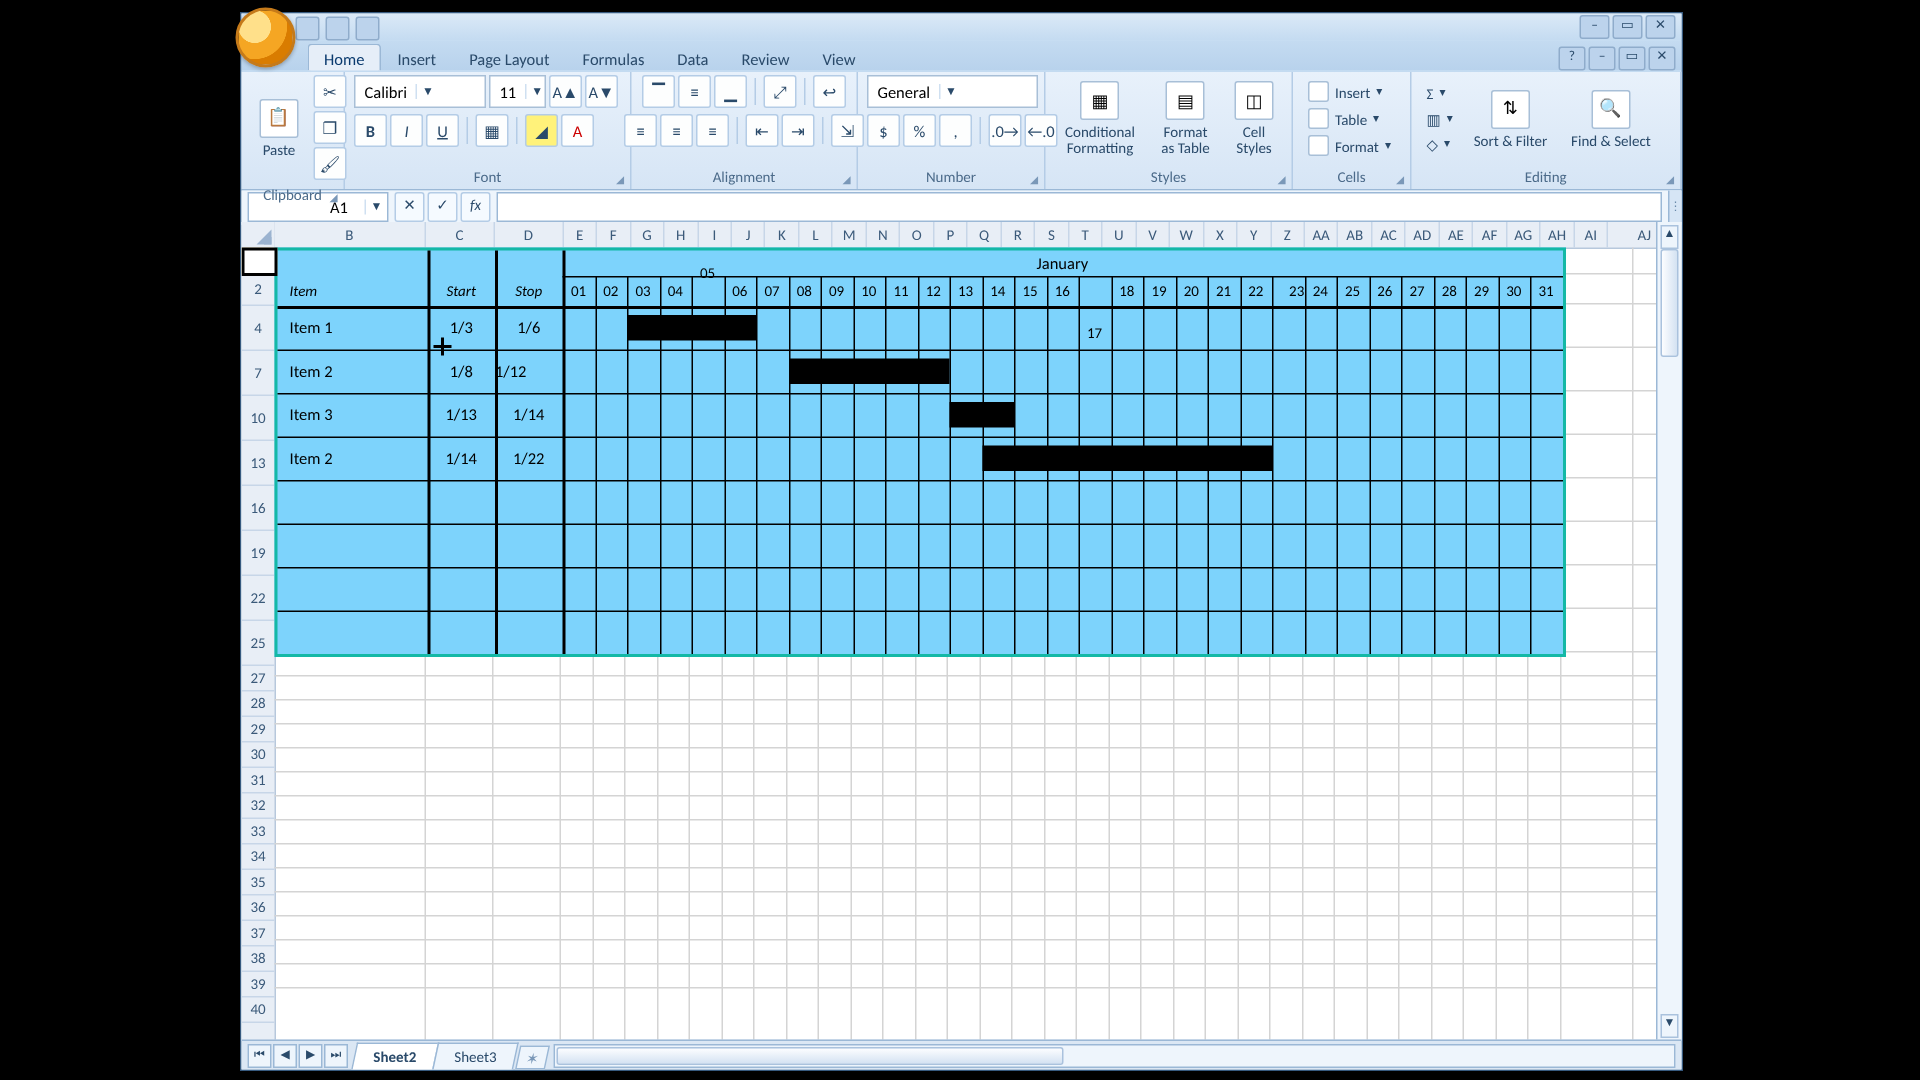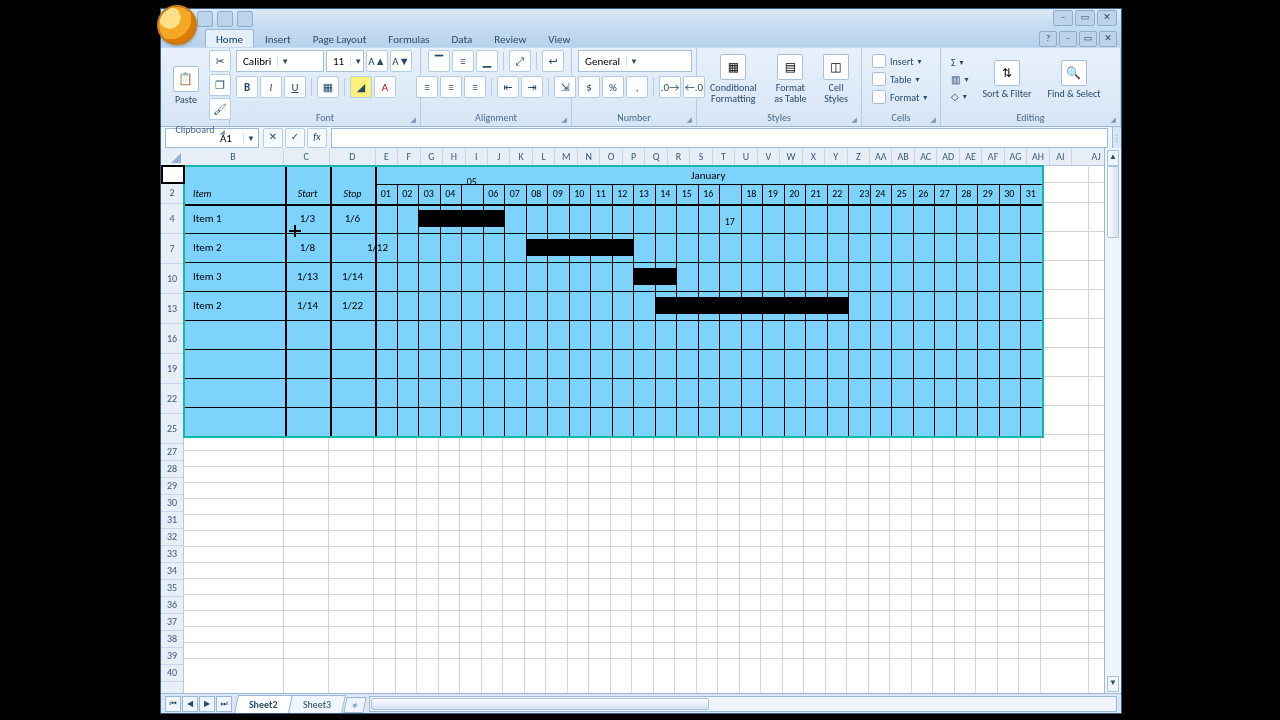--- a/index.html
+++ b/index.html
@@ -517,21 +517,21 @@
             <div class="day" style="left: 770.5px; width: 21.5px; top: 17px; height: 20px; line-height: 20px;">28</div>
             <div class="day" style="left: 792px; width: 21.5px; top: 17px; height: 20px; line-height: 20px;">29</div>
             <div class="day" style="left: 813.5px; width: 21.5px; top: 17px; height: 20px; line-height: 20px;">30</div>
             <div class="day" style="left: 835px; width: 21.5px; top: 17px; height: 20px; line-height: 20px;">31</div>
             <div class="celltxt" style="left: 8px; width: 92px; top: 37px; height: 29px; line-height: 29px; text-align: left;">Item 1</div>
             <div class="celltxt" style="left: 100px; width: 45px; top: 37px; height: 29px; line-height: 29px; text-align: center;">1/3</div>
             <div class="celltxt" style="left: 145px; width: 45px; top: 37px; height: 29px; line-height: 29px; text-align: center;">1/6</div>
             <div class="bar" style="left: 233px; width: 86px; top: 43px; height: 17px;"></div>
             <div class="celltxt" style="left: 8px; width: 92px; top: 66px; height: 29px; line-height: 29px; text-align: left;">Item 2</div>
             <div class="celltxt" style="left: 100px; width: 45px; top: 66px; height: 29px; line-height: 29px; text-align: center;">1/8</div>
-            <div class="celltxt" style="left: 145px; width: 58px; top: 66px; height: 29px; line-height: 29px; text-align: right;">1/12</div>
+            <div class="celltxt" style="left: 145px; width: 58px; top: 66px; height: 29px; line-height: 29px; text-align: left;">1/12</div>
             <div class="bar" style="left: 340.5px; width: 107.5px; top: 72px; height: 17px;"></div>
             <div class="celltxt" style="left: 8px; width: 92px; top: 95px; height: 29px; line-height: 29px; text-align: left;">Item 3</div>
             <div class="celltxt" style="left: 100px; width: 45px; top: 95px; height: 29px; line-height: 29px; text-align: center;">1/13</div>
             <div class="celltxt" style="left: 145px; width: 45px; top: 95px; height: 29px; line-height: 29px; text-align: center;">1/14</div>
             <div class="bar" style="left: 448px; width: 43px; top: 101px; height: 17px;"></div>
             <div class="celltxt" style="left: 8px; width: 92px; top: 124px; height: 29px; line-height: 29px; text-align: left;">Item 2</div>
             <div class="celltxt" style="left: 100px; width: 45px; top: 124px; height: 29px; line-height: 29px; text-align: center;">1/14</div>
             <div class="celltxt" style="left: 145px; width: 45px; top: 124px; height: 29px; line-height: 29px; text-align: center;">1/22</div>
             <div class="bar" style="left: 469.5px; width: 193.5px; top: 130px; height: 17px;"></div>
           </div>

